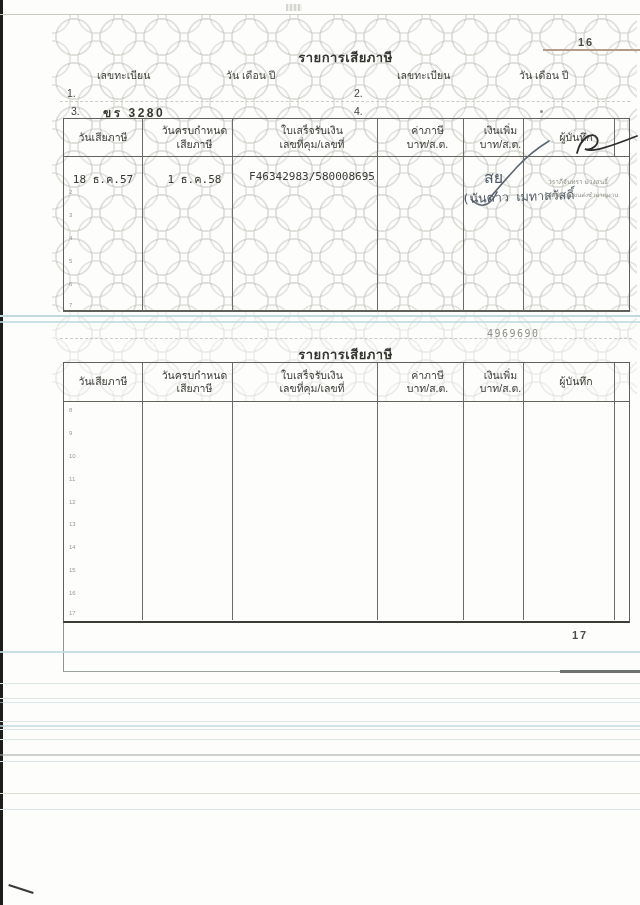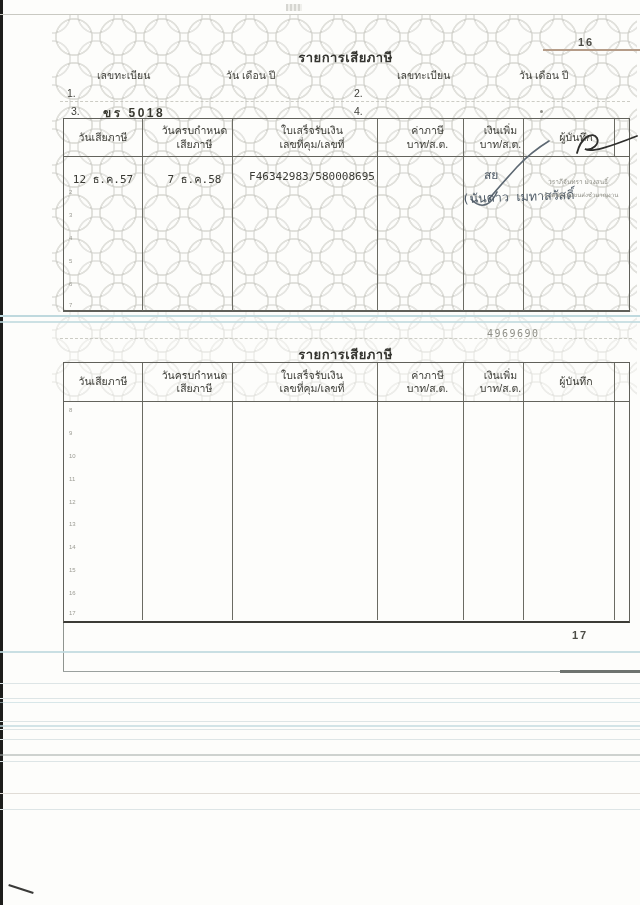--- a/index.html
+++ b/index.html
@@ -63,21 +63,21 @@
 
   <span class="abs lbl" style="left:97px;top:67px;">เลขทะเบียน</span>
   <span class="abs lbl" style="left:226px;top:67px;">วัน เดือน ปี</span>
   <span class="abs lbl" style="left:397px;top:67px;">เลขทะเบียน</span>
   <span class="abs lbl" style="left:519px;top:67px;">วัน เดือน ปี</span>
 
   <span class="abs itemno" style="left:67px;top:87px;">1.</span>
   <span class="abs itemno" style="left:354px;top:87px;">2.</span>
   <div class="abs dotted-sep" style="left:60px;top:101px;width:570px;"></div>
   <span class="abs itemno" style="left:71px;top:105px;">3.</span>
-  <span class="abs regno" style="left:103px;top:103px;">ขร 5018</span>
+  <span class="abs regno" style="left:103px;top:103px;">ขร 3280</span>
   <span class="abs itemno" style="left:354px;top:105px;">4.</span>
   <div class="abs" style="left:540px;top:110px;width:3px;height:3px;border-radius:50%;background:#8d8d85;"></div>
 
   <div class="abs tbl" style="left:63px;top:118px;width:567px;height:194px;border-bottom-width:2px;">
     <div class="grid hrow" style="height:37px;">
       <div class="hcell">
           <span>วันเสียภาษี</span>
           <span></span>
         </div>
       <div class="hcell">
@@ -100,36 +100,36 @@
           <span>ผู้บันทึก</span>
           <span></span>
         </div>
       <div class="hcell">
           <span>นายทะเบียน</span>
           <span></span>
         </div>
     </div>
     <div class="grid" style="height:154px;">
       <div class="bcell">
-          <span class="typed cellval">12 ธ.ค.57</span>
-        </div>
-      <div class="bcell">
-          <span class="typed cellval">7 ธ.ค.58</span>
+          <span class="typed cellval">18 ธ.ค.57</span>
+        </div>
+      <div class="bcell">
+          <span class="typed cellval">1 ธ.ค.58</span>
         </div>
       <div class="bcell">
           <span class="typed cellval" style="font-size:11px;">F46342983/580008695</span>
         </div>
       <div class="bcell">
           <span class="typed cellval"></span>
         </div>
       <div class="bcell"></div>
       <div class="bcell"></div>
     </div>
 
-    <span class="abs typed hand" style="left:420px;top:46px;font-size:12px;">สย</span>
+    <span class="abs typed hand" style="left:420px;top:46px;font-size:16px;">สย</span>
     <svg class="abs" style="left:395px;top:18px;" width="100" height="76" viewBox="0 0 100 76">
       <path d="M12,62 q8,9 16,5 q6,-3 10,-12 M30,62 q10,-12 28,-32 q14,-15 32,-26" fill="none" stroke="#5d6872" stroke-width="1.6" stroke-linecap="round"></path>
     </svg>
     <span class="abs typed hand" style="left:398px;top:68px;font-size:12.5px;transform:rotate(-2deg);white-space:nowrap;">(นันดาว  เมทาสวัสดิ์</span>
     <svg class="abs" style="left:505px;top:8px;" width="75" height="34" viewBox="0 0 75 34">
       <path d="M8,26 C12,10 24,4 28,11 C31,17 23,24 16,22 C22,26 40,20 68,9" fill="none" stroke="#2e2e2c" stroke-width="1.8" stroke-linecap="round"></path>
     </svg>
     <span class="abs stamp" style="left:484px;top:58px;font-size:6.5px;">วราภีจันทรา ม่วงสนธิ์</span>
     <span class="abs stamp" style="left:478px;top:71px;font-size:6px;">เจ้าพนักงานขนส่งชำนาญงาน</span>
 

